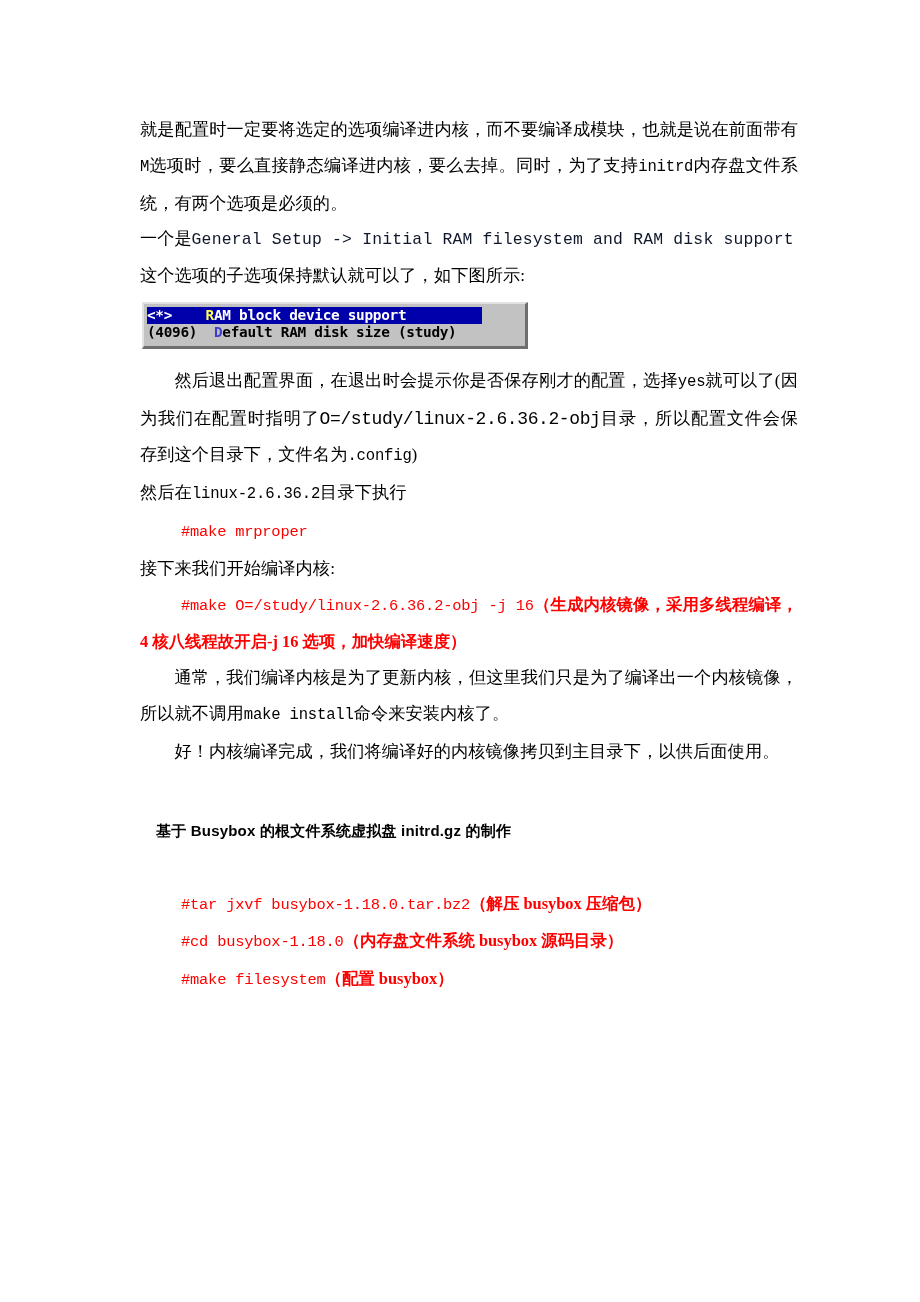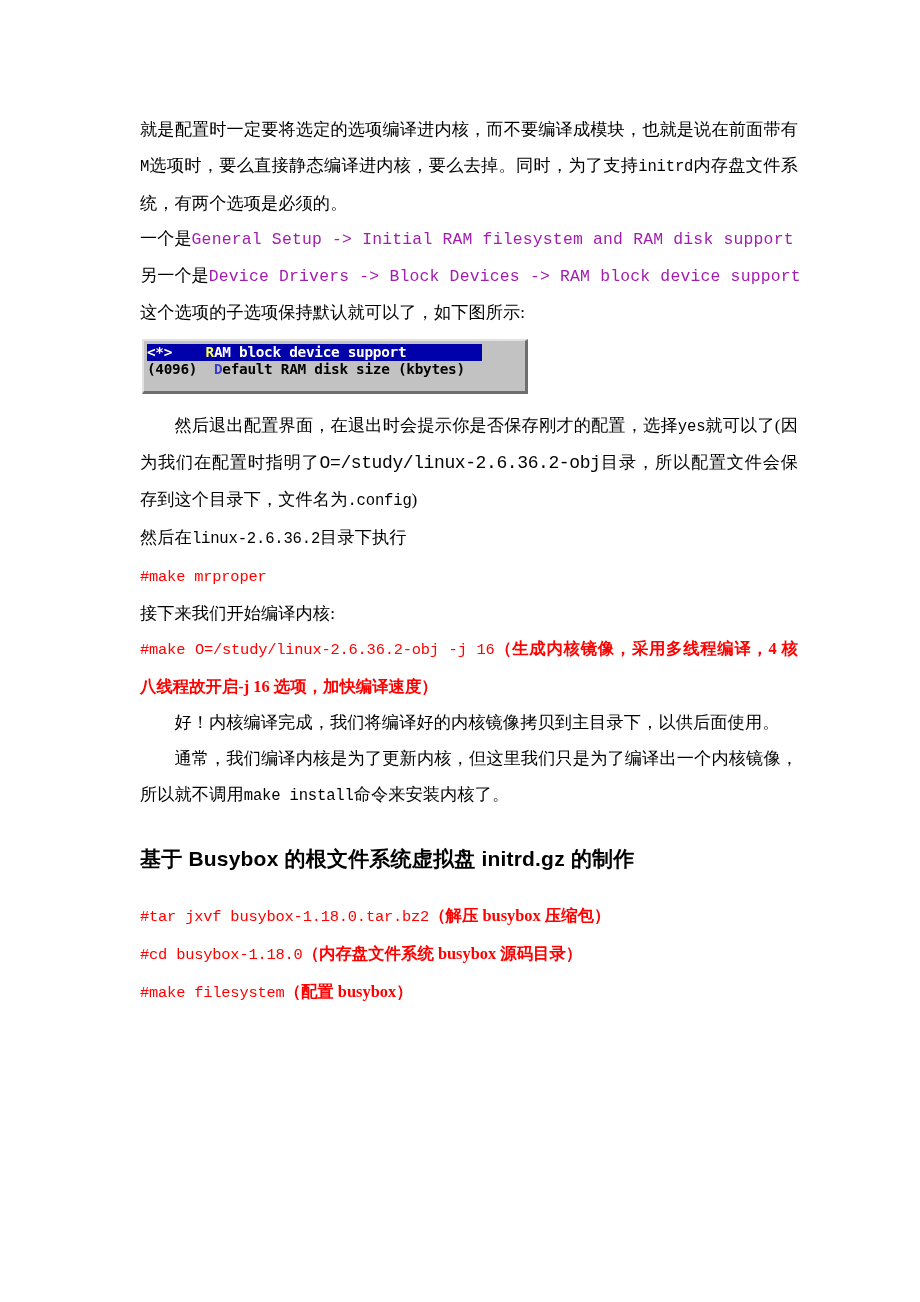--- a/index.html
+++ b/index.html
@@ -56,74 +56,75 @@
   }
 
   
   p.menupath {
     margin: 0;
     font-size: 17.2px;
     line-height: 35.8px;
     white-space: nowrap;
   }
   .blue {
-    color: #a21caf;
+    color: #0f172a;
     font-family: "Liberation Mono", "DejaVu Sans Mono", monospace;
     font-size: 16.4px;
     letter-spacing: 0.2px;
   }
 
   
   p.cmd {
     margin: 0;
     color: #ff0000;
     font-size: 16.6px;
     line-height: 35.8px;
     text-align: justify;
     text-justify: inter-ideograph;
   }
   p.cmd .code {
     font-family: "Liberation Mono", "DejaVu Sans Mono", monospace;
     font-size: 15.4px;
     letter-spacing: -0.2px;
+    margin-left: 41px;
   }
   p.cmd .cn {
     font-family: "Liberation Serif", "DejaVu Serif", serif;
     font-weight: bold;
     font-size: 16.4px;
   }
   p.cmd.nowrap { white-space: nowrap; }
 
   
   h2.heading {
-    margin: 0;
+    margin: 16px;
     font-family: "Liberation Sans", "DejaVu Sans", sans-serif;
     font-weight: bold;
-    font-size: 21px;
+    font-size: 15px;
     line-height: 34px;
     letter-spacing: 0.2px;
     color: #000000;
   }
   .sp-14 { height: 14px; }
   .sp-22 { height: 22px; }
   .sp-28 { height: 28px; }
 
   
   .screenshot-wrap {
     margin: 8px 0 0 2px;
   }
   .menuconfig {
     width: 386px;
     box-sizing: border-box;
     background: #c2c2c2;
     border-top: 2px solid #e2e2e2;
     border-left: 2px solid #e2e2e2;
     border-right: 3px solid #6e6e6e;
     border-bottom: 3px solid #6e6e6e;
-    padding: 3px 3px 12px 3px;
+    padding: 3px 3px 4px 3px;
     font-family: "DejaVu Sans Mono", "Liberation Mono", monospace;
     font-size: 14.4px;
     font-weight: bold;
     line-height: 17.4px;
     color: #000000;
     letter-spacing: -0.3px;
   }
   .mc-row {
     white-space: pre;
     height: 17.4px;
@@ -140,46 +141,45 @@
 </head>
 <body>
 
 <div id="page">
   <div class="doc-body">
 
     <p class="para"><span>就是配置时一定要将选定的选项编译进内核，而不要编译成模块，也就是说在前面带有</span><span class="mono">M</span><span>选项时，要么直接静态编译进内核，要么去掉。同时，为了支持</span><span class="mono">initrd</span><span>内存盘文件系统，有两个选项是必须的。</span></p>
 
     <p class="menupath"><span>一个是</span><span class="blue">General Setup  -&gt; Initial RAM filesystem and RAM disk support</span></p>
 
-    <p class="menupath"><span>另一个是</span><span class="blue">Device Drivers  -&gt; Block Devices  -&gt; RAM block device support</span></p>
 
     <p class="para">这个选项的子选项保持默认就可以了，如下图所示:</p>
 
     <div class="screenshot-wrap">
       <div class="menuconfig">
         <span class="mc-row selected"><span>&lt;*&gt;    </span><span class="hot">R</span><span>AM block device support</span></span>
-        <span class="mc-row"><span>(4096)  </span><span class="hot">D</span><span>efault RAM disk size (kbytes)</span></span>
+        <span class="mc-row"><span>(4096)  </span><span class="hot">D</span><span>efault RAM disk size (study)</span></span>
       </div>
     </div>
 
     <div class="sp-14"></div>
 
     <p class="para indent"><span>然后退出配置界面，在退出时会提示你是否保存刚才的配置，选择</span><span class="mono">yes</span><span>就可以了(因为我们在配置时指明了</span><span class="mono-tight">O=/study/linux-2.6.36.2-obj</span><span>目录，所以配置文件会保存到这个目录下，文件名为</span><span class="mono">.config</span><span>)</span></p>
 
     <p class="para"><span>然后在</span><span class="mono">linux-2.6.36.2</span><span>目录下执行</span></p>
 
     <p class="cmd nowrap"><span class="code">#make mrproper</span></p>
 
     <p class="para">接下来我们开始编译内核:</p>
 
     <p class="cmd"><span class="code">#make O=/study/linux-2.6.36.2-obj  -j 16</span><span class="cn">（生成内核镜像，采用多线程编译，4 核八线程故开启-j 16 选项，加快编译速度）</span></p>
 
+    <p class="para indent"><span>通常，我们编译内核是为了更新内核，但这里我们只是为了编译出一个内核镜像，所以就不调用</span><span class="mono">make install</span><span>命令来安装内核了。</span></p>
+
     <p class="para indent">好！内核编译完成，我们将编译好的内核镜像拷贝到主目录下，以供后面使用。</p>
-
-    <p class="para indent"><span>通常，我们编译内核是为了更新内核，但这里我们只是为了编译出一个内核镜像，所以就不调用</span><span class="mono">make install</span><span>命令来安装内核了。</span></p>
 
 
     <div class="sp-28"></div>
 
     <h2 class="heading">基于 Busybox 的根文件系统虚拟盘 initrd.gz 的制作</h2>
 
     <div class="sp-22"></div>
 
 
     <p class="cmd nowrap"><span class="code">#tar jxvf busybox-1.18.0.tar.bz2</span><span class="cn">（解压 busybox 压缩包）</span></p>

